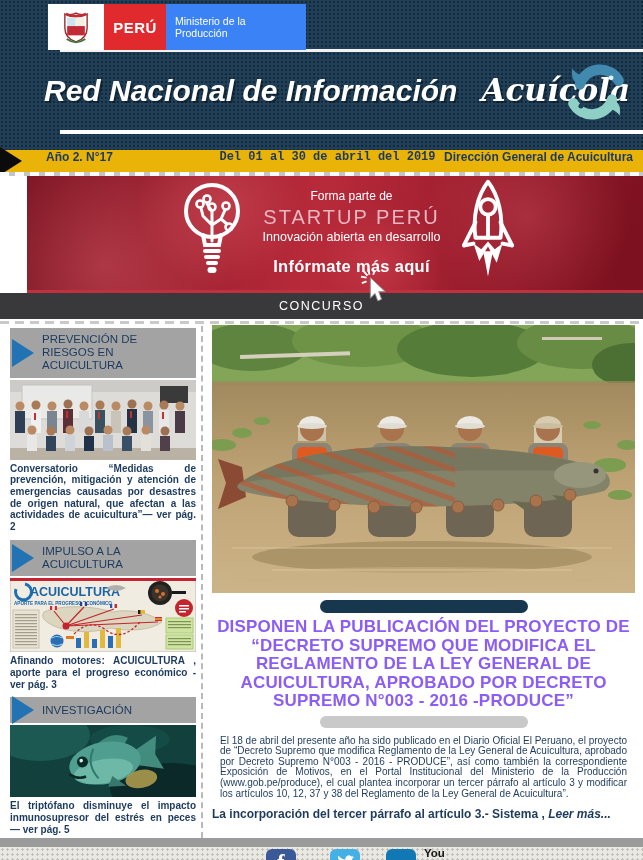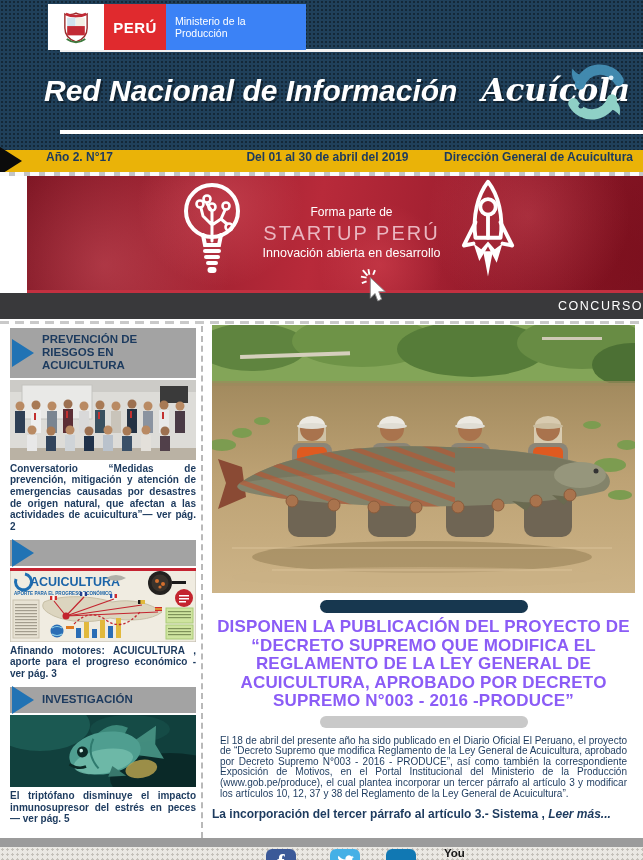--- a/index.html
+++ b/index.html
@@ -23,21 +23,21 @@
   .masthead .script{font-family:"DejaVu Serif",serif;font-size:31px;margin-left:24px;}
   .fish-logo{position:absolute;right:14px;top:56px;z-index:2;}
   .rule2{position:absolute;left:60px;top:130px;width:583px;height:4px;background:#ffffff;z-index:2;}
 
   
   .info-bar{position:absolute;left:0;top:150px;width:643px;height:22px;background:#eab308;
     display:flex;align-items:flex-start;color:#1c3a5e;font-size:12px;font-weight:bold;z-index:3;}
   .ib-arrow{position:absolute;left:0;top:-3px;width:0;height:0;
     border-top:14px solid transparent;border-bottom:14px solid transparent;border-left:22px solid #0b0b0b;}
   .ib-edition{margin-left:46px;}
-  .ib-period{position:absolute;left:12px;right:0;text-align:center;}
+  .ib-period{position:absolute;left:12px;right:0;text-align:center;font-family:Liberation Mono, monospace;}
   .ib-office{margin-left:auto;margin-right:10px;position:relative;}
   .dashes1{position:absolute;left:0;top:172px;width:643px;height:4px;
     background:repeating-linear-gradient(90deg,#fafafa 0 9px,#c3c4c6 9px 15px);z-index:3;}
 
   
   .promo{position:absolute;left:0;top:176px;width:643px;height:114px;
     background:
       radial-gradient(circle at 12% 78%, rgba(255,130,140,.28), transparent 22%),
       radial-gradient(circle at 30% 25%, rgba(255,120,130,.30), transparent 18%),
       radial-gradient(circle at 55% 78%, rgba(255,100,110,.26), transparent 17%),
@@ -48,29 +48,29 @@
     display:flex;align-items:center;justify-content:center;gap:20px;z-index:2;margin-left:27px;}
   .promo-text{text-align:center;color:#fff;line-height:1.15;}
   .promo-intro{font-size:12px;}
   .promo-program{font-size:20px;color:#eab6c0;letter-spacing:2px;margin:2px 0 1px;}
   .promo-tagline{font-size:12.5px;}
   .promo-cta{font-size:16.5px;font-weight:bold;margin-top:12px;letter-spacing:.3px;}
   .cursor-wrap{position:absolute;left:360px;top:268px;z-index:6;}
 
   
   .concurso{position:absolute;left:0;top:293px;width:643px;height:26px;background:#39393b;
-    color:#fff;display:flex;align-items:center;justify-content:flex-end;font-size:12.5px;
+    color:#fff;display:flex;align-items:center;justify-content:center;font-size:12.5px;
     letter-spacing:1.5px;z-index:3;}
   .dashes2{position:absolute;left:0;top:321px;width:643px;height:3px;
     background:repeating-linear-gradient(90deg,#c9c9c9 0 9px,#ffffff 9px 15px);}
 
   
   .sidebar{position:absolute;left:10px;top:328px;width:186px;height:512px;overflow:hidden;}
   .sec-header{position:relative;background:#a3a3a3;padding:5px 4px 5px 32px;color:#1c3a5e;
-    font-weight:bold;font-size:11.5px;line-height:1.15;margin-bottom:2px;min-height:16px;
+    font-weight:normal;font-size:11.5px;line-height:1.15;margin-bottom:2px;min-height:16px;
     display:flex;align-items:center;}
   .tri{position:absolute;left:2px;top:50%;transform:translateY(-50%);width:0;height:0;
     border-top:14px solid transparent;border-bottom:14px solid transparent;border-left:22px solid #2173b4;}
   .sec-img{display:block;margin:2px 0 3px;}
   .sec-caption{color:#1c3a5e;font-size:10px;font-weight:bold;line-height:1.17;
     text-align:justify;margin:0 0 7px 0;}
   .vdash{position:absolute;left:201px;top:326px;height:512px;width:0;border-left:2px dashed #b9b9b9;}
 
   
   .main{position:absolute;left:212px;top:325px;width:423px;}
@@ -84,21 +84,21 @@
 
   
   .footer-bar{position:absolute;left:0;top:838px;width:643px;height:9px;background:#9b9b9b;}
   .footer-area{position:absolute;left:0;top:847px;width:643px;height:13px;background:#eae8e3;
     background-image:radial-gradient(rgba(150,145,135,.45) 1px,transparent 1.2px);background-size:5px 5px;}
   .social{position:absolute;top:849px;width:30px;height:30px;border-radius:6px;color:#fff;
     display:flex;align-items:flex-start;justify-content:center;font-weight:bold;}
   .fb{left:266px;background:#3b5998;font-size:22px;font-family:"Liberation Serif",serif;}
   .tw{left:330px;background:#45b0e6;}
   .li{left:386px;background:#1178b3;font-size:13px;align-items:center;}
-  .yt-label{position:absolute;left:444px;top:847px;font-weight:bold;font-size:11.5px;color:#161616;}
+  .yt-label{position:absolute;left:424px;top:847px;font-weight:bold;font-size:11.5px;color:#161616;}
 </style>
 </head>
 <body>
 
 <div id="page">
 
   <div class="top-navy"></div>
 
   <div class="logo-bar">
     <div class="logo-seg-white">
@@ -156,20 +156,21 @@
           <circle cx="31" cy="28" r="3.5"></circle>
           <circle cx="45" cy="27" r="3.5"></circle>
           <circle cx="48" cy="48" r="3.5"></circle>
         </g>
       </svg>
     </div>
     <div class="promo-text">
       <div class="promo-intro">Forma parte de</div>
       <div class="promo-program">STARTUP PERÚ</div>
       <div class="promo-tagline">Innovación abierta en desarrollo</div>
+      <div class="promo-cta">Infórmate más aquí</div>
     </div>
     <div>
       <svg width="56" height="108" viewBox="0 0 58 110" stroke="#ffffff" stroke-width="4" fill="none" stroke-linecap="round" stroke-linejoin="round">
         <path d="M29,4 C40,18 45,40 42,62 L16,62 C13,40 18,18 29,4 Z"></path>
         <circle cx="29" cy="30" r="8"></circle>
         <line x1="29" y1="38" x2="29" y2="62"></line>
         <path d="M16,46 L4,70 L14,68"></path>
         <path d="M42,46 L54,70 L44,68"></path>
         <path d="M14,68 L20,86 L29,71 L38,88 L44,68 L36,74 L29,66 L22,74 Z" fill="#ffffff" stroke="none"></path>
         <path d="M24,76 L29,102 L34,76 Z" fill="#ffffff" stroke="none"></path>
@@ -254,20 +255,21 @@
           <rect x="56" y="31" width="2" height="7"></rect>
         <rect x="88" y="32" width="2" height="7"></rect>
           <rect x="120" y="31" width="2" height="7"></rect>
         <rect x="152" y="32" width="2" height="7"></rect>
       </g>
     </svg>
     <p class="sec-caption">Conversatorio “Medidas de prevención, mitigación y atención de emergencias causadas por desastres de origen natural, que afectan a las actividades de acuicultura”— ver pág. 2</p>
 
     <div class="sec-header">
       <div class="tri"></div>
+      <span>IMPULSO A LA ACUICULTURA</span>
     </div>
     <svg class="sec-img" width="186" height="74" viewBox="0 0 186 74">
       <rect width="186" height="74" fill="#f0ece1" stroke="#bdb7a8"></rect>
       <rect width="186" height="3" fill="#c52331"></rect>
       <path d="M6,11 a8,8 0 1 0 9,-5" stroke="#1f6fb2" stroke-width="3" fill="none"></path>
       <text x="20" y="18" font-size="12.5" font-weight="bold" fill="#1b64a8" font-family="Liberation Sans,sans-serif">ACUICULTURA</text>
       <text x="4" y="27" font-size="4.6" font-weight="bold" fill="#1b64a8" font-family="Liberation Sans,sans-serif">APORTE PARA EL PROGRESO ECONÓMICO</text>
       <path d="M96,10 q10,-6 20,0 q-10,6 -20,0 z" fill="#b0b0a8"></path>
       <circle cx="150" cy="15" r="12" fill="#23211f"></circle>
       <circle cx="150" cy="15" r="8.5" fill="#3a332c"></circle>

